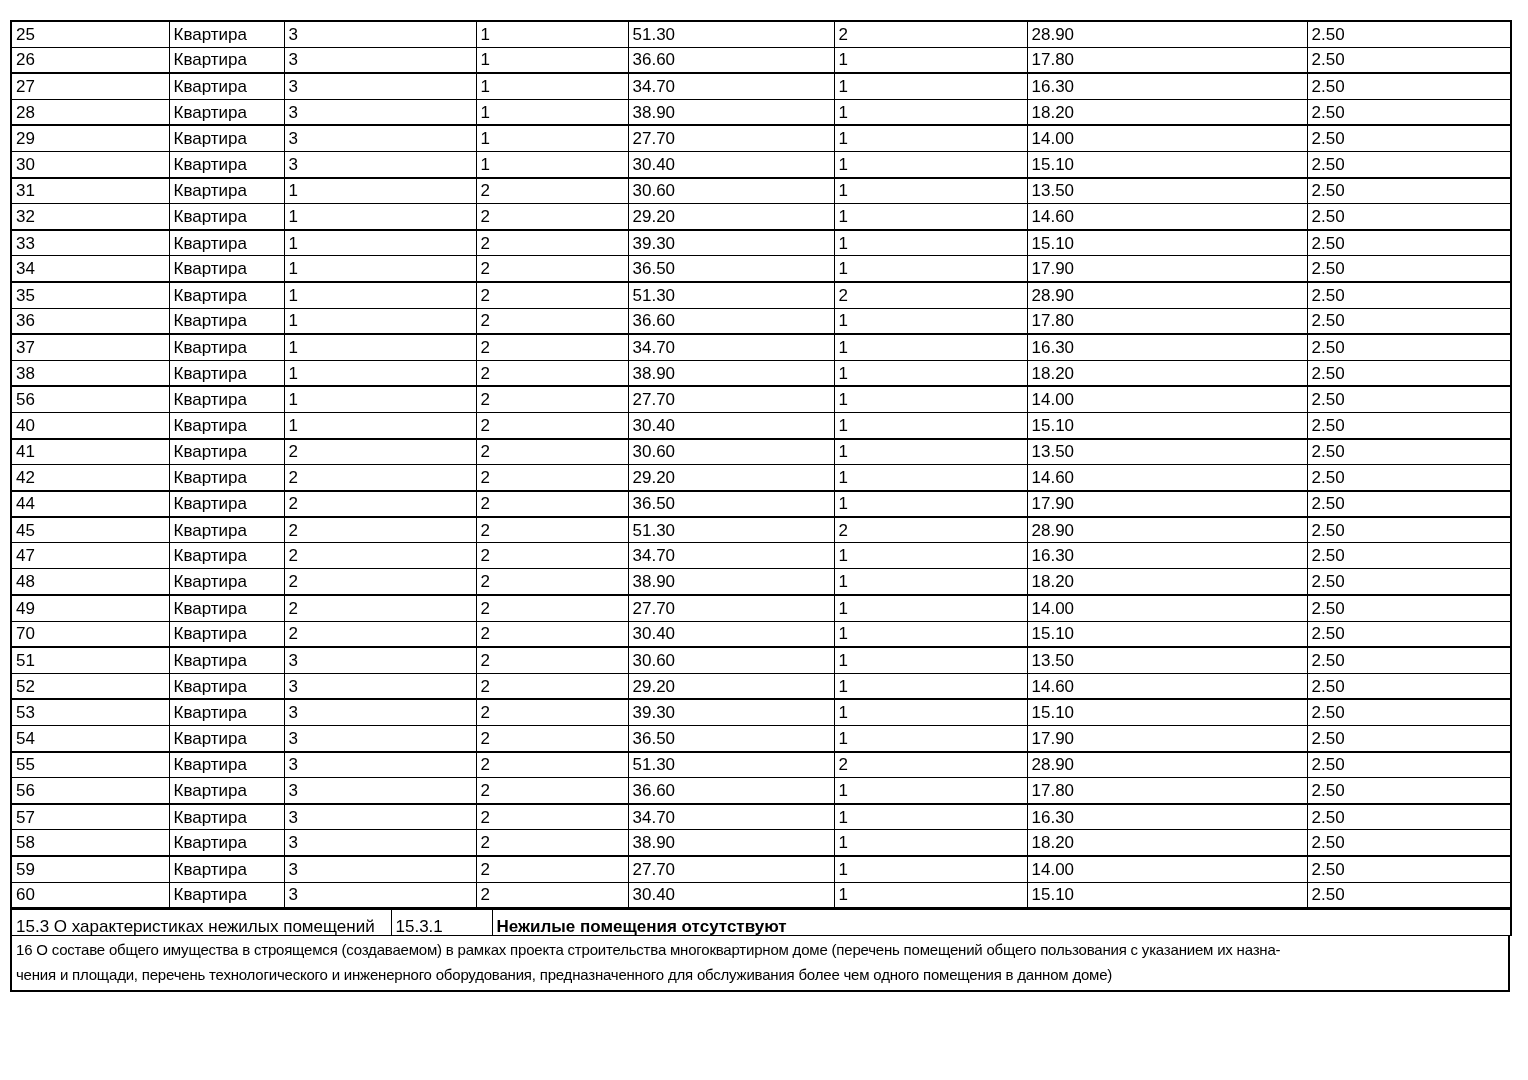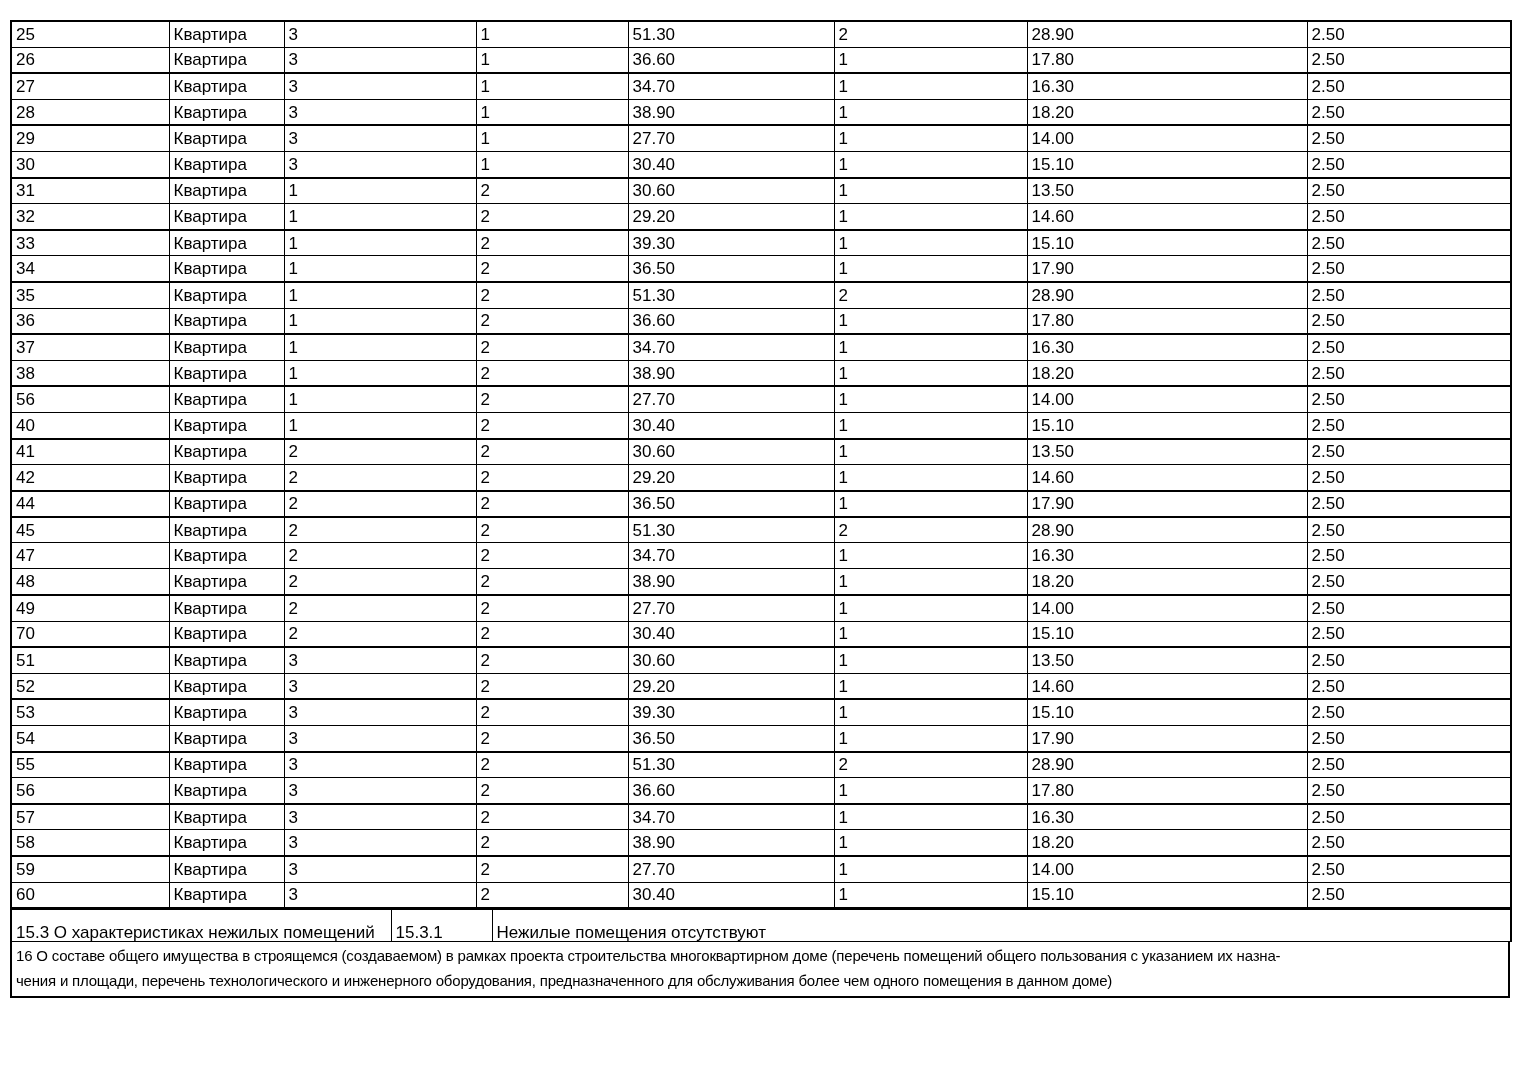--- a/index.html
+++ b/index.html
@@ -25,29 +25,29 @@
     white-space: nowrap;
     overflow: hidden;
   }
   .apt-table tr.pair-end td { border-bottom-width: 2.4px; }
 
   
   .sec-table { border: 2.6px solid #000; border-top-width: 1.8px; border-bottom-width: 1.4px; }
   .sec-table td {
     border: 1.4px solid #000;
     height: 25.5px;
-    padding: 14px 2px 0 4px;
+    padding: 8px 2px 0 4px;
     font-size: 17px;
     line-height: 1;
     vertical-align: middle;
     white-space: nowrap;
     overflow: hidden;
     margin-top: 20px;
   }
-  .bold { font-weight: normal; }
+  .bold { font-weight: bold; }
 
   
   .row16 {
     width: 1500px;
     border: 2.6px solid #000;
     border-top: none;
     padding: 2px 4px 3px 4px;
     font-size: 15px;
     letter-spacing: -0.2px;
     line-height: 24.5px;

